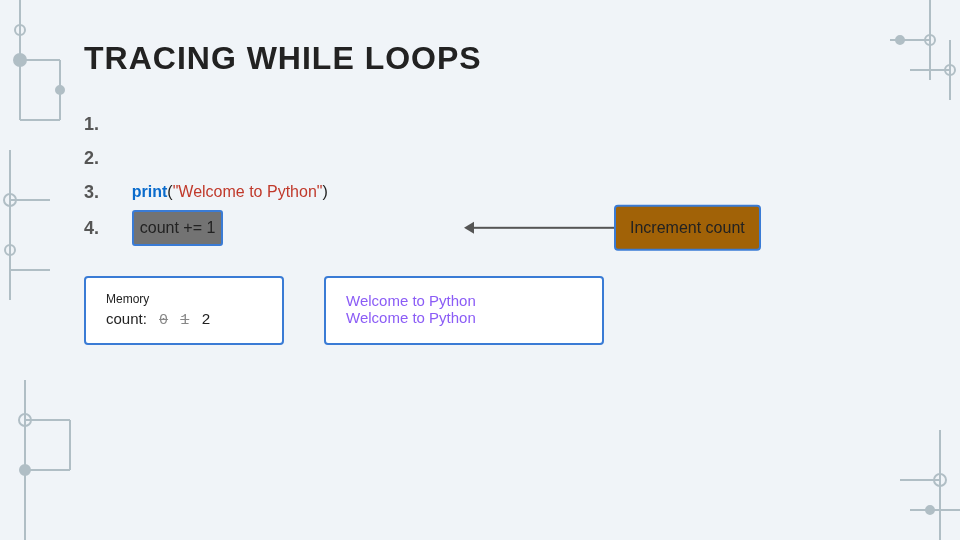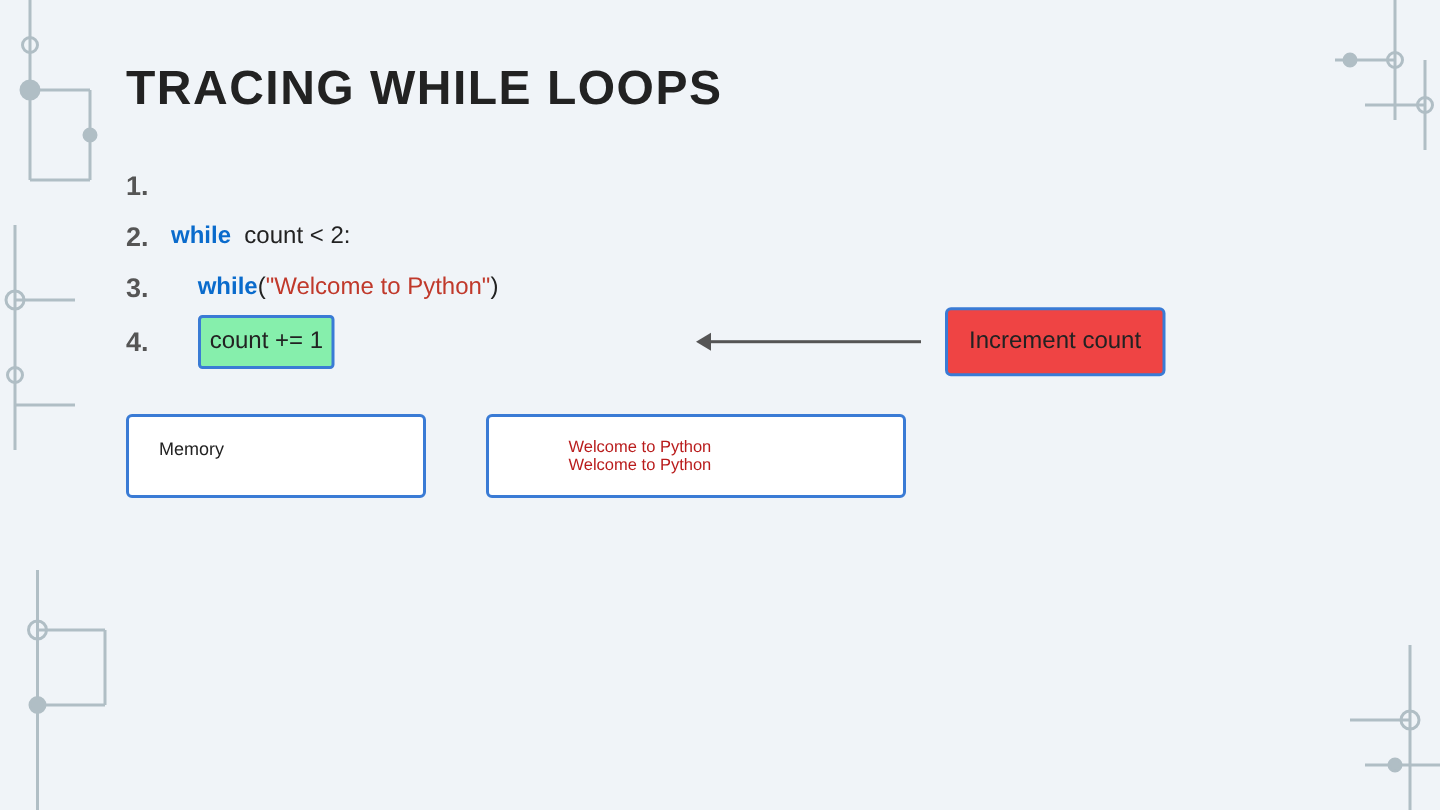--- a/index.html
+++ b/index.html
@@ -61,21 +61,21 @@
     .builtin {
       color: #0a6bcc;
       font-weight: bold;
     }
 
     .string {
       color: #c0392b;
     }
 
     .highlight-box {
-      background: #86efac;
+      background: #737373;
       border: 2px solid #3a7bd5;
       border-radius: 3px;
       padding: 1px 6px;
       display: inline-block;
     }
 
     .arrow-line {
       height: 2px;
       background: #555;
       display: inline-block;
@@ -83,29 +83,29 @@
 
     .arrow-head {
       width: 0; height: 0;
       border-top: 6px solid transparent;
       border-bottom: 6px solid transparent;
       border-right: 10px solid #555;
       display: inline-block;
     }
 
     .arrow-label {
-      background: #ef4444;
+      background: #a16207;
       border: 2px solid #3a7bd5;
       border-radius: 4px;
       padding: 6px 14px;
       font-family: Arial, sans-serif;
       font-size: 16px;
       color: #222;
       white-space: nowrap;
-      margin-left: 16px;
+      margin-left: 0;
     }
 
     .boxes-row {
       display: flex;
       gap: 40px;
       margin-top: 10px;
     }
 
     .info-box {
       border: 2px solid #3a7bd5;
@@ -135,23 +135,22 @@
       color: #888;
       font-family: 'Courier New', monospace;
     }
 
     .current-val {
       font-family: 'Courier New', monospace;
     }
 
     .output-content {
       font-family: Arial, sans-serif;
-      font-size: 11px;
-      color: #b91c1c;
-      margin-left: 33px;
+      font-size: 15px;
+      color: #8b5cf6;
     }
 
     
     .code-with-arrow {
       position: relative;
     }
   </style>
 </head>
 <body>
 
@@ -200,30 +199,26 @@
   <h1 class="title">TRACING WHILE LOOPS</h1>
 
   <div class="code-with-arrow">
 
     <div class="code-line">
       <span class="line-num">1.</span>
     </div>
 
     <div class="code-line">
       <span class="line-num">2.</span>
-      <span class="code-text">
-        <span class="keyword">while</span>
-        &nbsp;<span>count</span>&nbsp;&lt;&nbsp;2:
-      </span>
     </div>
 
     <div class="code-line">
       <span class="line-num">3.</span>
       <span class="code-text">
-        &nbsp;&nbsp;&nbsp;&nbsp;<span class="builtin">while</span>(<span class="string">"Welcome to Python"</span>)
+        &nbsp;&nbsp;&nbsp;&nbsp;<span class="builtin">print</span>(<span class="string">"Welcome to Python"</span>)
       </span>
     </div>
 
     <div class="code-line" style="position:relative;">
       <span class="line-num">4.</span>
       <span class="code-text">
         &nbsp;&nbsp;&nbsp;&nbsp;<span class="highlight-box">count += 1</span>
       </span>
 
       <span style="position:absolute; left:380px; top:50%; transform:translateY(-50%); display:flex; align-items:center;">
@@ -231,20 +226,28 @@
         <span class="arrow-line" style="width:140px;"></span>
         <span class="arrow-label">Increment count</span>
       </span>
     </div>
   </div>
 
   <div class="boxes-row" style="margin-top:30px;">
 
     <div class="info-box">
       <div class="info-box-title">Memory</div>
+      <div class="memory-values">
+        <span>count:</span>&nbsp;
+        <span class="strikethrough">0</span>
+        &nbsp;
+        <span class="strikethrough">1</span>
+        &nbsp;
+        <span class="current-val">2</span>
+      </div>
     </div>
 
     <div class="info-box" style="min-width:280px;">
       <div class="output-content">Welcome to Python</div>
       <div class="output-content">Welcome to Python</div>
     </div>
   </div>
 </div>
 
 </body></html>

